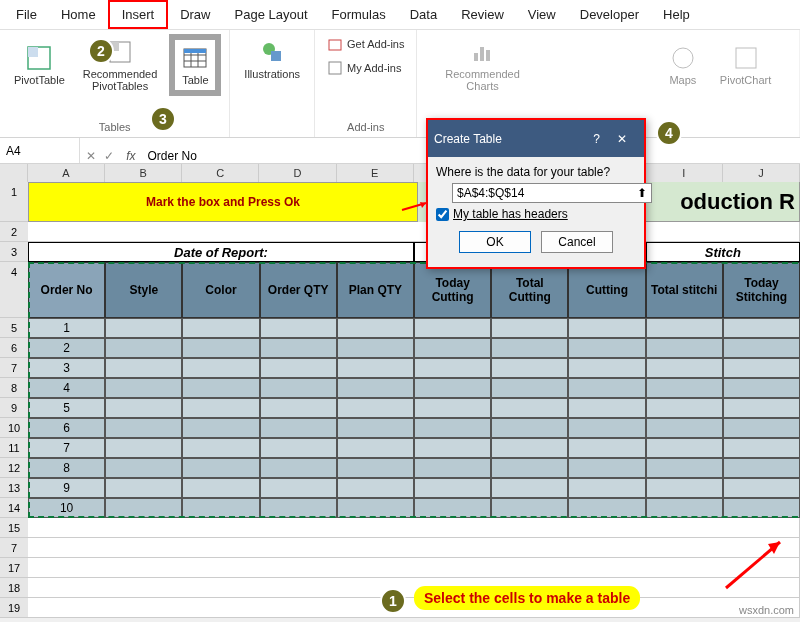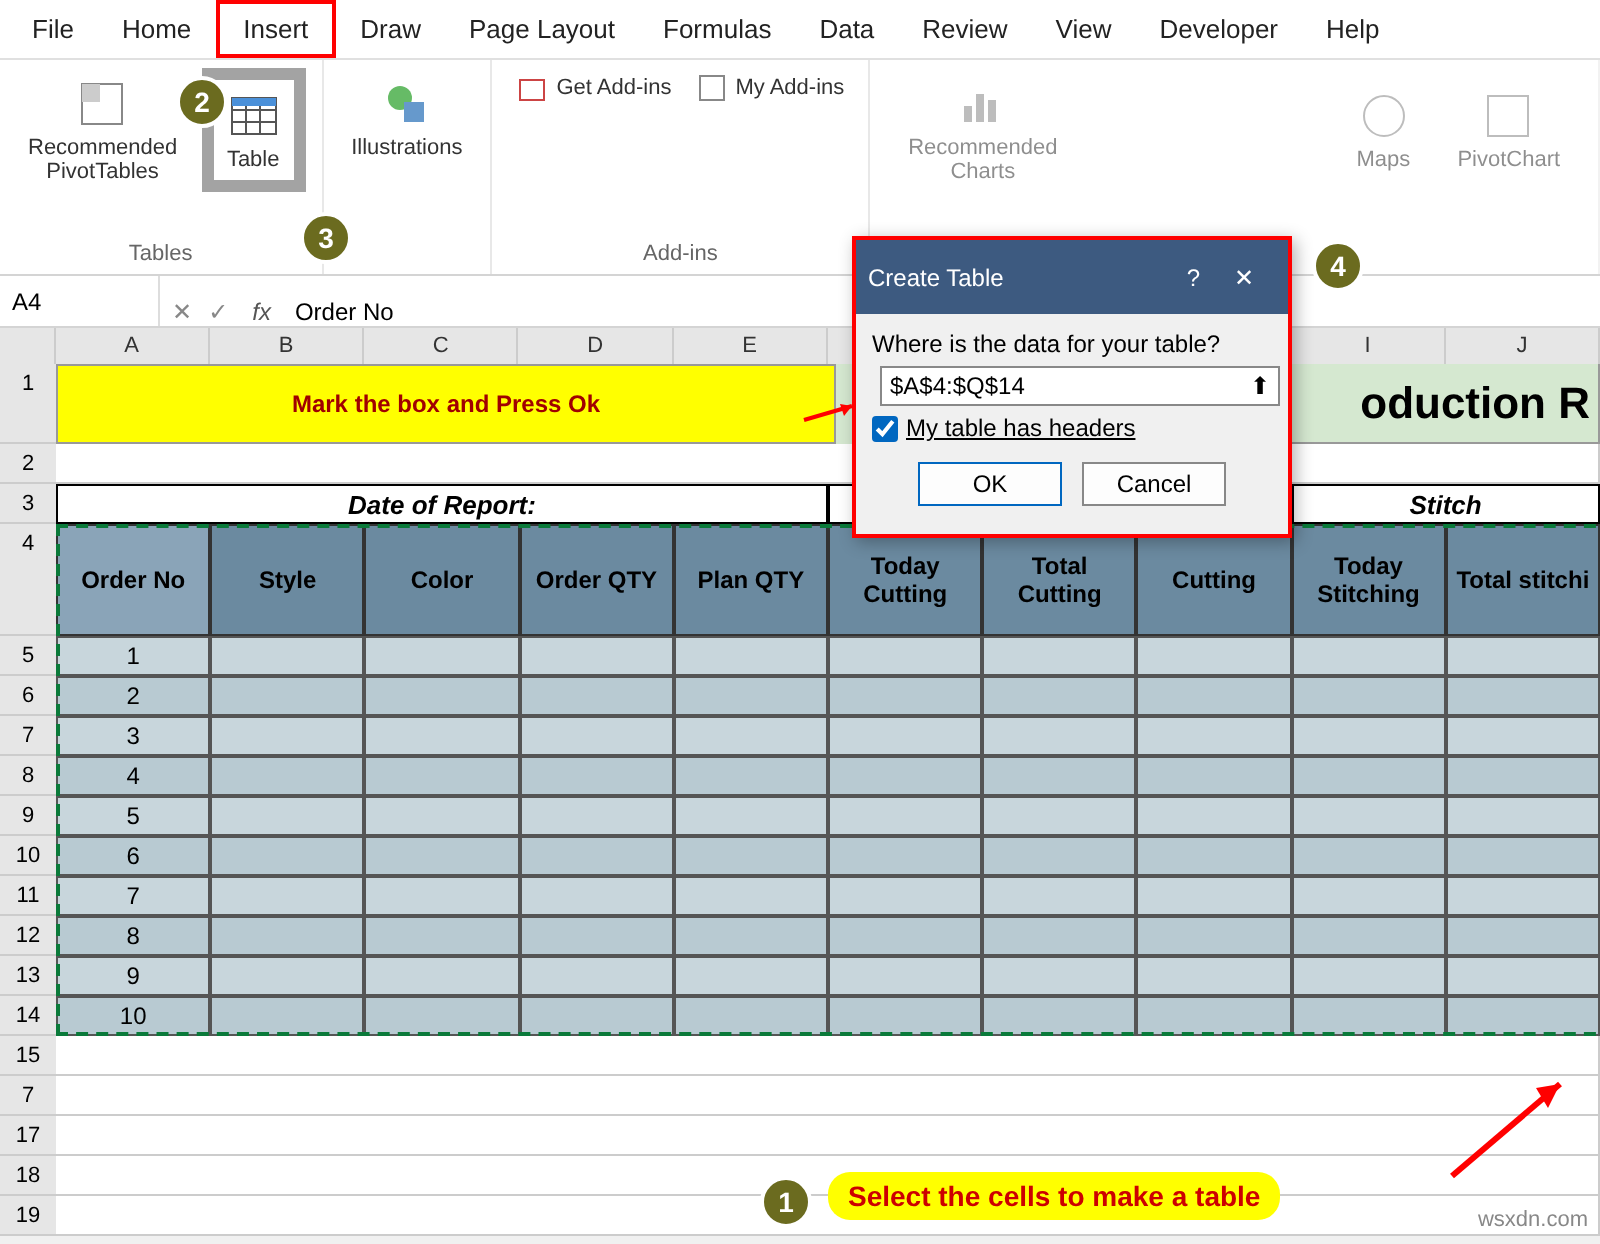--- a/index.html
+++ b/index.html
@@ -56,21 +56,21 @@
 
 
 .selection { position: absolute; border: 2px dashed #0a7a3a; pointer-events: none; }
 
 
 .dialog { position: absolute; left: 426px; top: 118px; width: 220px; background: #f0f0f0; border: 2px solid red; box-shadow: 2px 2px 8px rgba(0,0,0,.3); font-size: 12px; z-index: 10; }
 .dialog .titlebar { background: #3d5a80; color: #fff; height: 37px; display: flex; align-items: center; padding: 0 6px; gap: 6px; }
 .dialog .titlebar .t { flex: 1; font-size: 12px; }
 .dialog .titlebar .cbtn { width: 32px; height: 20px; display: flex; align-items: center; justify-content: center; color: #fff; cursor: pointer; }
 .dialog .body { padding: 8px; }
-.dialog .rangeinput { width: 100%; border: 1px solid #888; padding: 2px 4px; margin: 4px 4px; display: flex; align-items: center; background: #fff; }
+.dialog .rangeinput { width: 100%; border: 1px solid #888; padding: 2px 4px; margin: 4px 16px; display: flex; align-items: center; background: #fff; }
 .dialog .rangeinput input { flex: 1; border: none; outline: none; font-size: 12px; }
 .dialog label { display: flex; align-items: center; gap: 4px; margin: 4px 0; }
 .dialog label input[type=checkbox] { accent-color: #0067c0; }
 .dialog .dbtns { display: flex; justify-content: center; gap: 10px; padding: 6px 0; }
 .dialog .dbtns button { width: 72px; height: 22px; font-size: 12px; border: 1px solid #888; background: #fdfdfd; cursor: pointer; }
 .dialog .dbtns button:first-child { border: 1px solid #0067c0; }
 
 
 .badge { position: absolute; width: 26px; height: 26px; border-radius: 50%; background: #6b6b1f; color: #fff; font-weight: bold; font-size: 14px; display: flex; align-items: center; justify-content: center; z-index: 20; border: 2px solid #fff; }
 .callout { position: absolute; background: #ffff00; color: #cc0000; font-size: 14px; font-weight: bold; padding: 4px 10px; z-index: 15; border-radius: 11px; }
@@ -96,20 +96,29 @@
   <span>Developer</span>
   <span>Help</span>
 </div>
 
 <div class="ribbon">
   <div class="rgroup">
     <div class="items">
       <div class="rbtn">
         <span class="ico">
             <svg width="26" height="26">
+              <rect x="2" y="2" width="22" height="22" fill="none" stroke="#4a7" stroke-width="1.5"></rect>
+              <rect x="2" y="2" width="10" height="10" fill="#cde"></rect>
+            </svg>
+          </span>
+        <span>PivotTable</span>
+      </div>
+      <div class="rbtn">
+        <span class="ico">
+            <svg width="26" height="26">
               <rect x="3" y="3" width="20" height="20" fill="none" stroke="#888"></rect>
               <rect x="3" y="3" width="9" height="9" fill="#ccc"></rect>
             </svg>
           </span>
         <span style="white-space:pre">Recommended
 PivotTables</span>
       </div>
       <div class="rbtn boxed">
         <span class="ico">
             <svg width="26" height="26">
@@ -136,21 +145,21 @@
               <rect x="12" y="12" width="10" height="10" fill="#69c"></rect>
             </svg>
           </span>
         <span>Illustrations</span>
       </div>
     </div>
     <div class="glabel"></div>
   </div>
 
   <div class="rgroup">
-    <div class="items" style="gap:4px;align-items:flex-start">
+    <div class="items" style="flex-direction:column;gap:4px;align-items:flex-start">
       <div class="rbtn small">
         <span class="ico">
             <svg width="14" height="14">
               <rect x="1" y="3" width="12" height="10" fill="none" stroke="#c44"></rect>
             </svg>
           </span>
         <span>Get Add-ins</span>
       </div>
       <div class="rbtn small">
         <span class="ico">
@@ -264,22 +273,22 @@
 
     <div class="row tall tblhead">
       <div class="cell cw" style="background:#8aa4b8">Order No</div>
       <div class="cell cw">Style</div>
       <div class="cell cw">Color</div>
       <div class="cell cw">Order QTY</div>
       <div class="cell cw">Plan QTY</div>
       <div class="cell cw">Today Cutting</div>
       <div class="cell cw">Total Cutting</div>
       <div class="cell cw">Cutting</div>
+      <div class="cell cw">Total stitchi</div>
       <div class="cell cw">Today Stitching</div>
-      <div class="cell cw">Total stitchi</div>
     </div>
 
     <div id="datarows">
         <div class="row datarow">
           <div class="cell cw">1</div>
           <div class="cell cw"></div>
           <div class="cell cw"></div>
           <div class="cell cw"></div>
           <div class="cell cw"></div>
           <div class="cell cw"></div>

